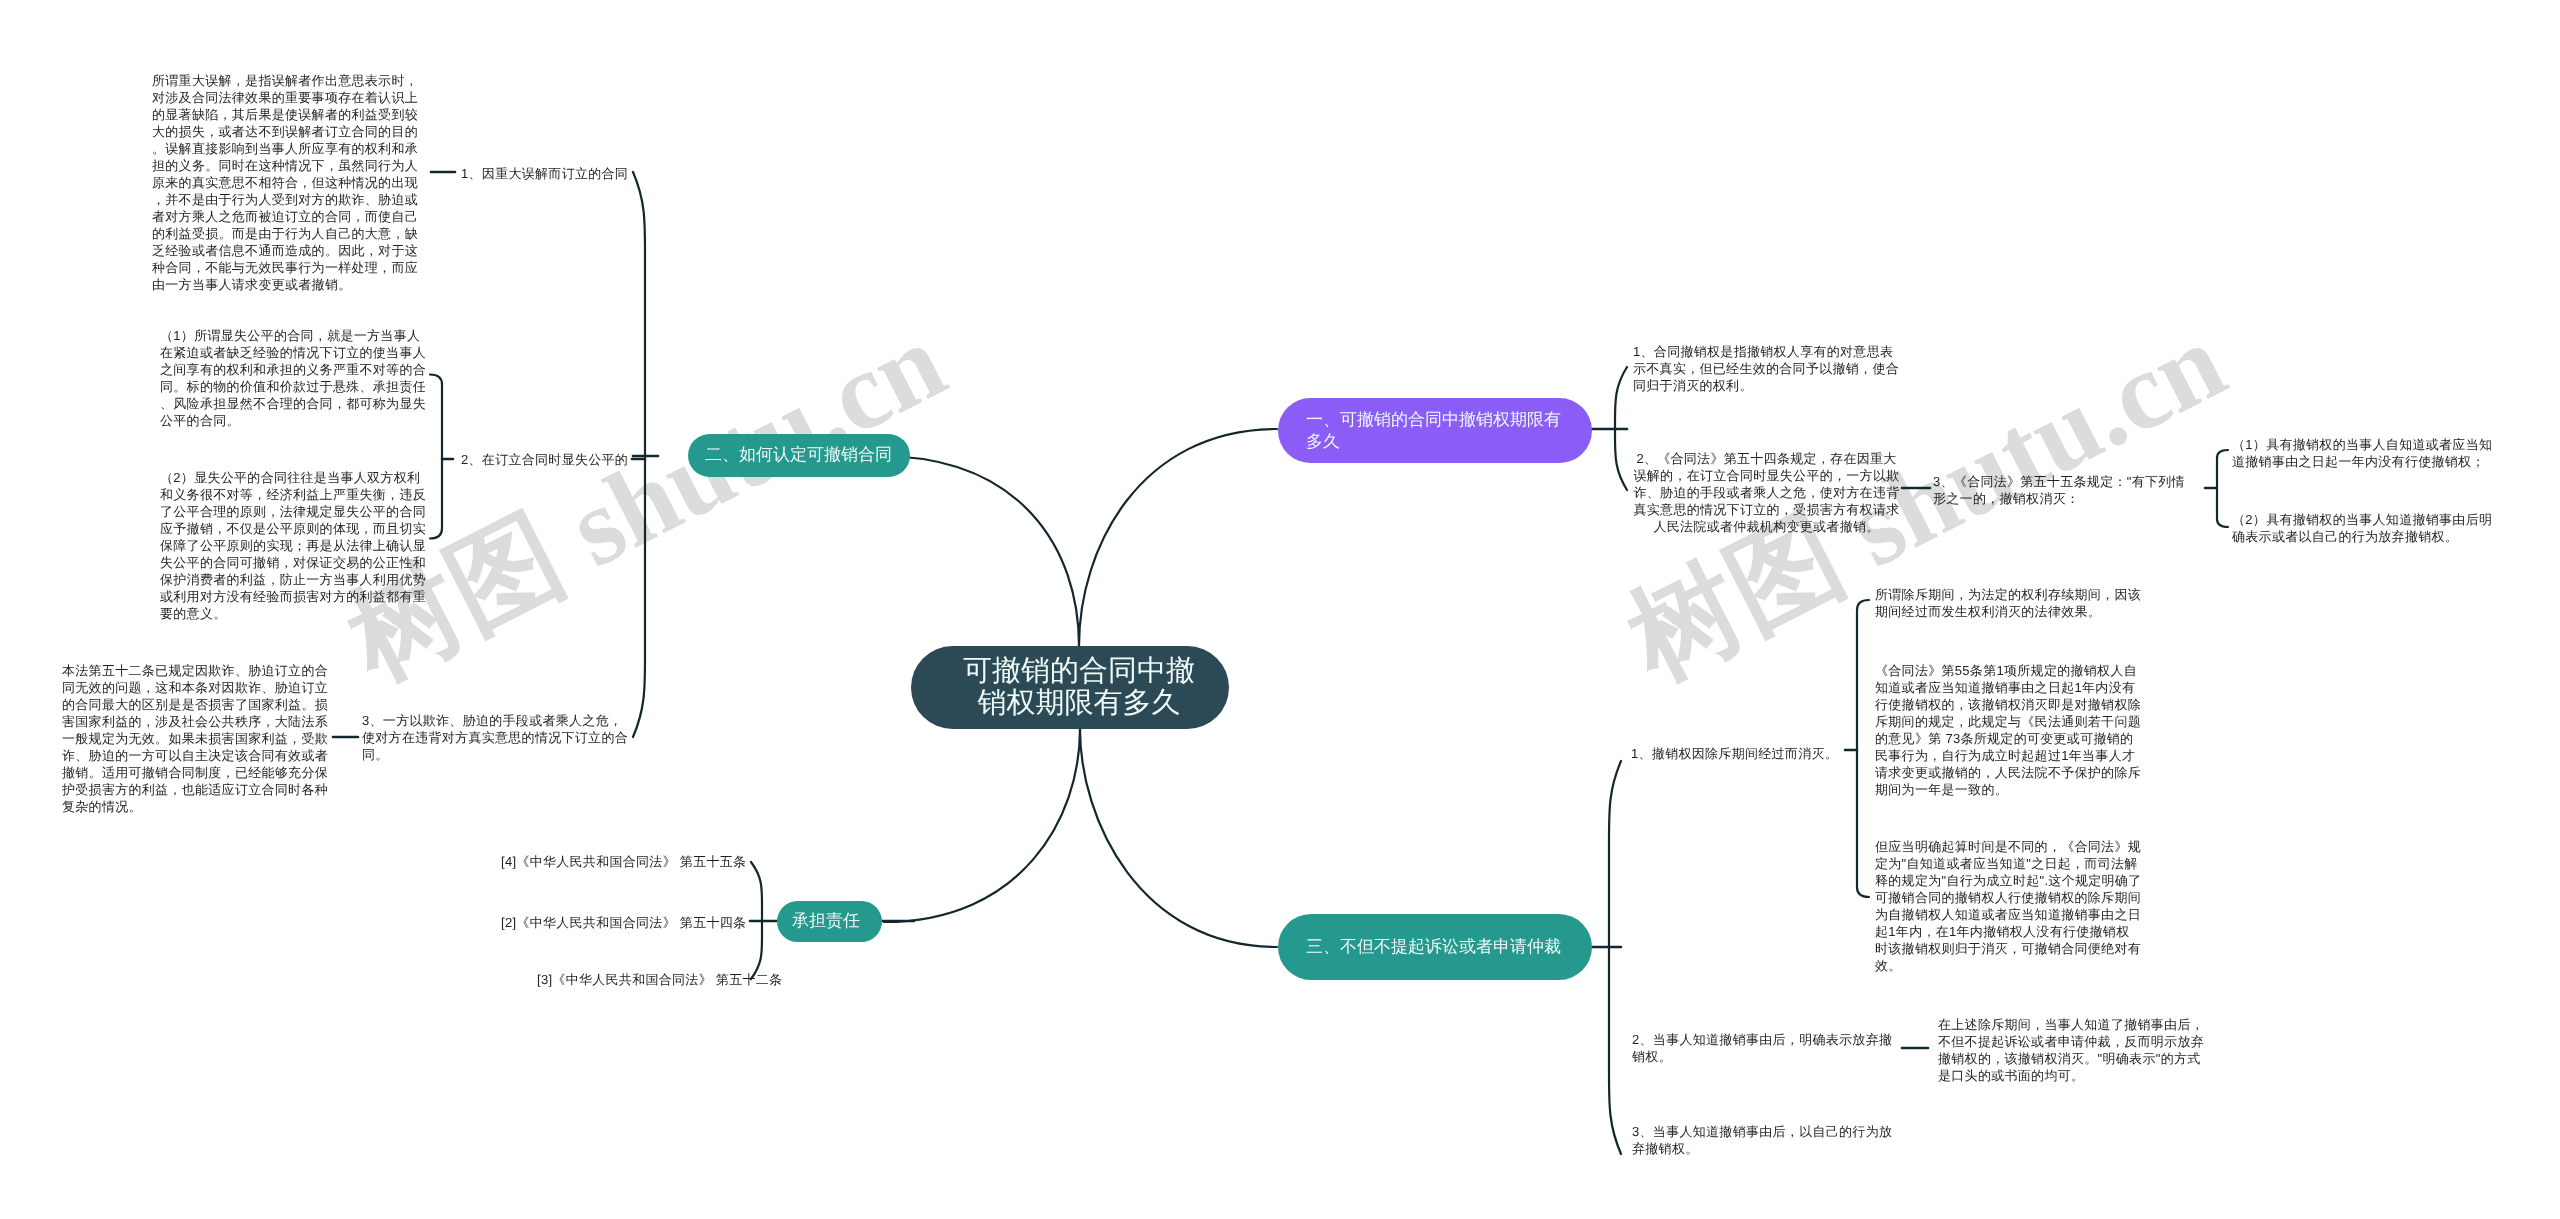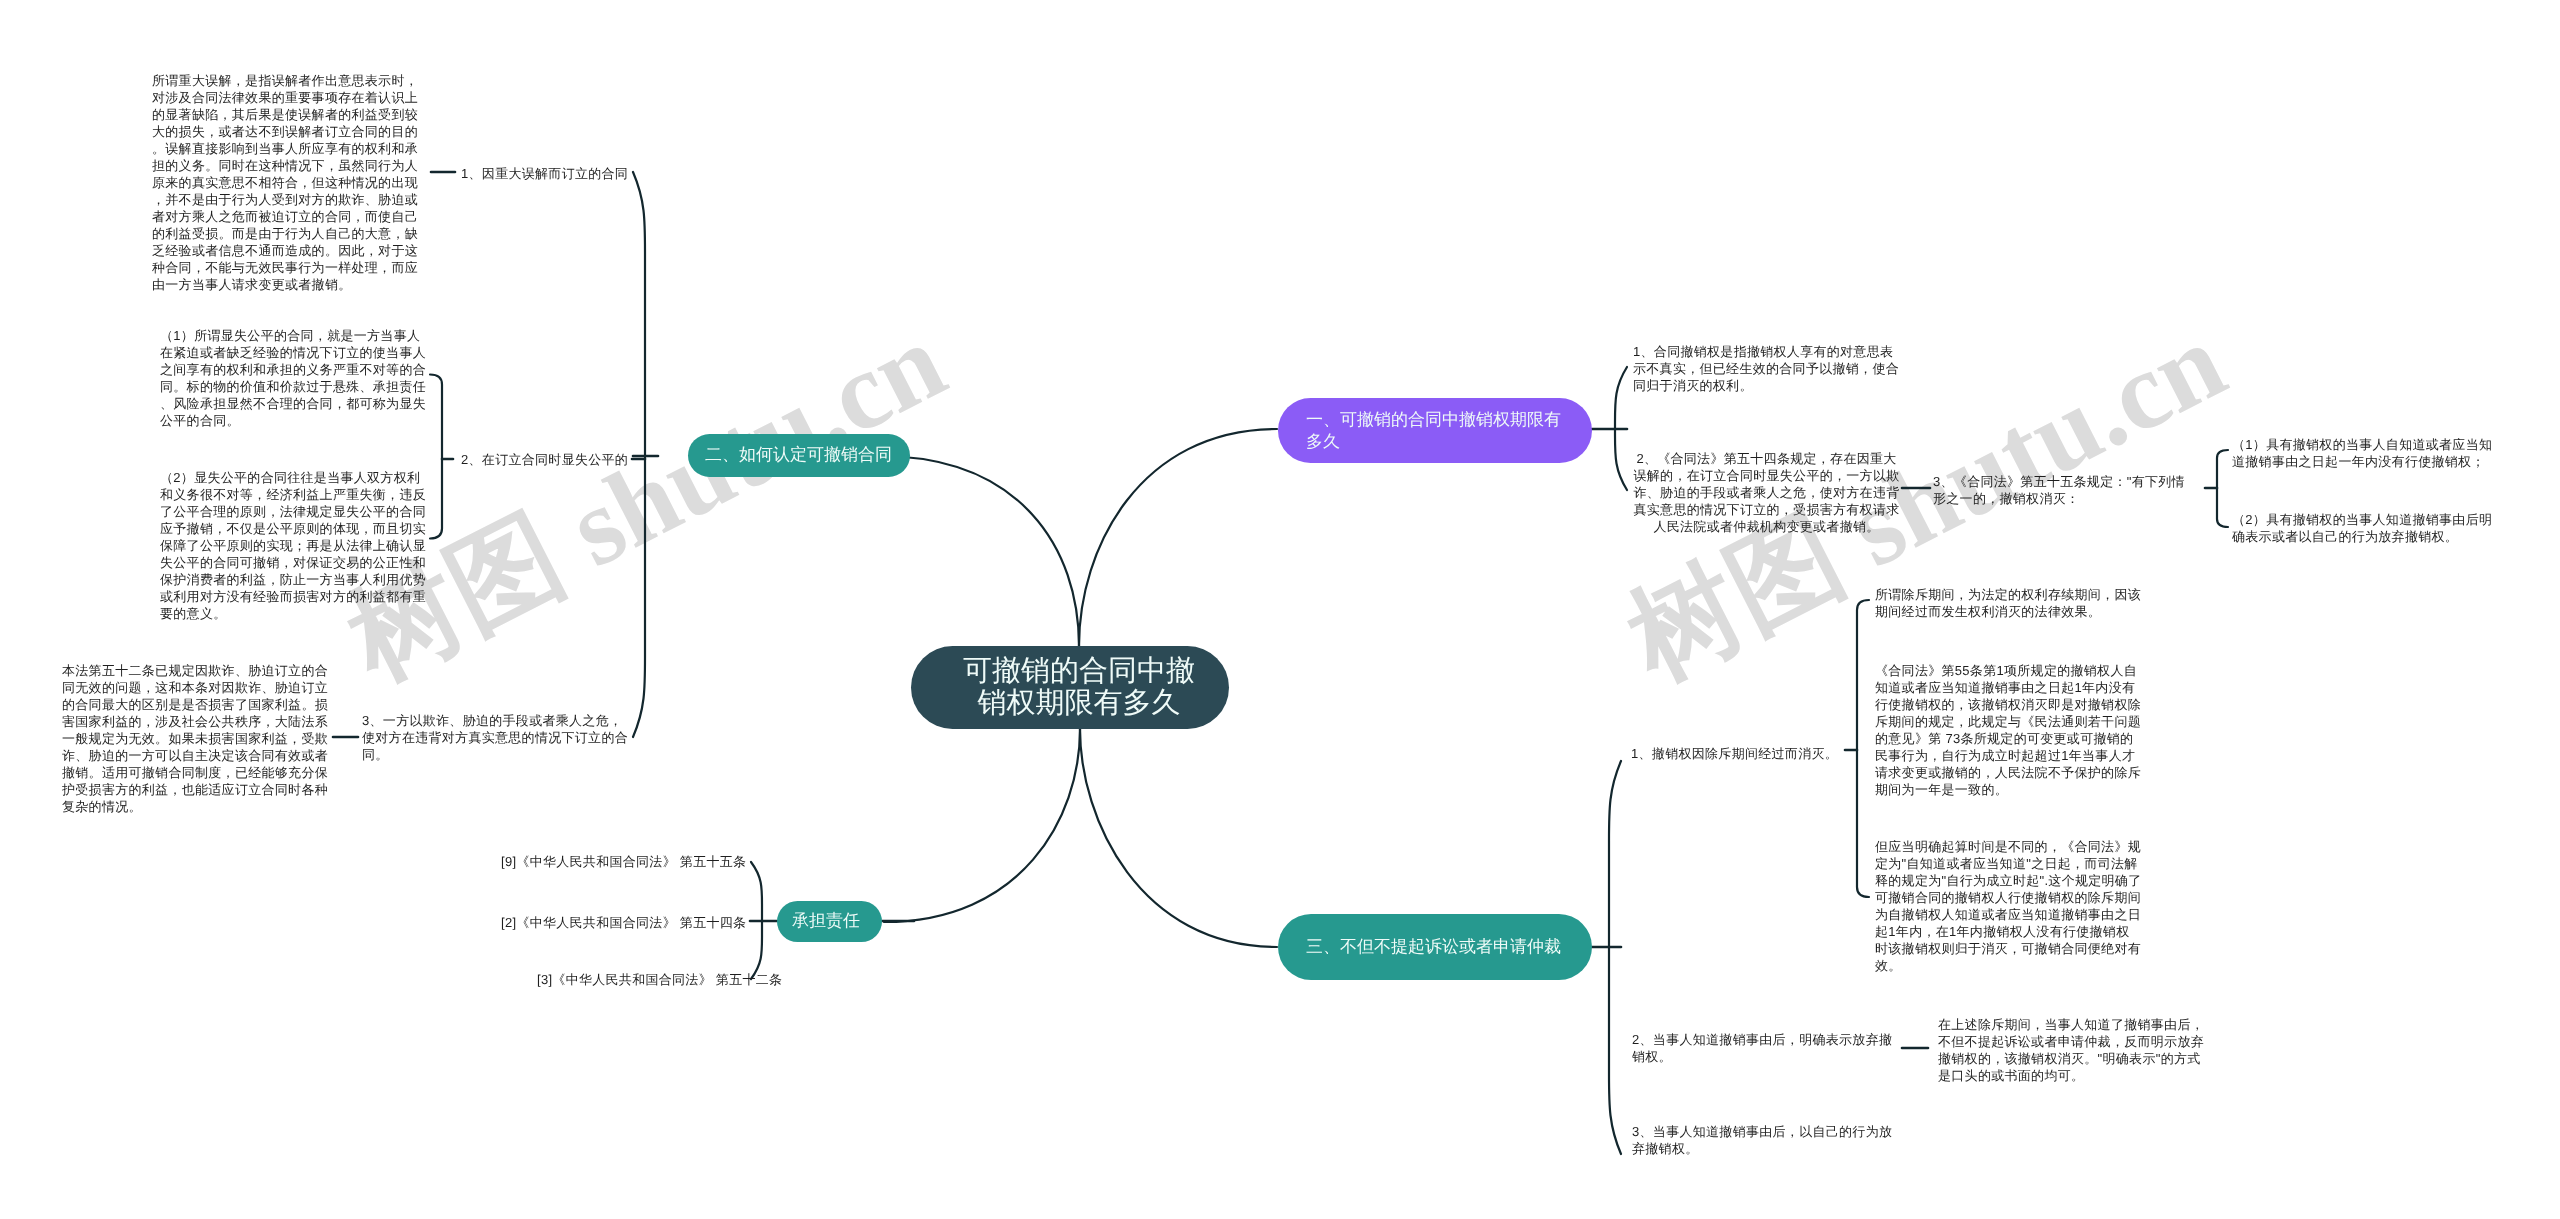--- a/index.html
+++ b/index.html
@@ -68,21 +68,21 @@
 <div class="node" style="left:777px;top:901px;width:105px;height:41px;background:#26998f;font-size:17px;letter-spacing:0px;line-height:1.45;padding-left:15px;padding-right:8px;text-align:left;white-space:nowrap;">
       <span>承担责任</span>
     </div>
 <div class="txt leaf" style="left:461px;top:165px;width:267px;text-align:left;">1、因重大误解而订立的合同</div>
 <div class="txt note" style="left:152px;top:64px;width:267px;margin-top:8px;">所谓重大误解，是指误解者作出意思表示时，对涉及合同法律效果的重要事项存在着认识上的显著缺陷，其后果是使误解者的利益受到较大的损失，或者达不到误解者订立合同的目的。误解直接影响到当事人所应享有的权利和承担的义务。同时在这种情况下，虽然同行为人原来的真实意思不相符合，但这种情况的出现，并不是由于行为人受到对方的欺诈、胁迫或者对方乘人之危而被迫订立的合同，而使自己的利益受损。而是由于行为人自己的大意，缺乏经验或者信息不通而造成的。因此，对于这种合同，不能与无效民事行为一样处理，而应由一方当事人请求变更或者撤销。</div>
 <div class="txt leaf" style="left:461px;top:451px;width:267px;text-align:left;">2、在订立合同时显失公平的</div>
 <div class="txt note" style="left:160px;top:327px;width:267px;">（1）所谓显失公平的合同，就是一方当事人在紧迫或者缺乏经验的情况下订立的使当事人之间享有的权利和承担的义务严重不对等的合同。标的物的价值和价款过于悬殊、承担责任、风险承担显然不合理的合同，都可称为显失公平的合同。</div>
 <div class="txt note" style="left:160px;top:469px;width:267px;">（2）显失公平的合同往往是当事人双方权利和义务很不对等，经济利益上严重失衡，违反了公平合理的原则，法律规定显失公平的合同应予撤销，不仅是公平原则的体现，而且切实保障了公平原则的实现；再是从法律上确认显失公平的合同可撤销，对保证交易的公正性和保护消费者的利益，防止一方当事人利用优势或利用对方没有经验而损害对方的利益都有重要的意义。</div>
 <div class="txt leaf" style="left:362px;top:712px;width:267px;text-align:left;">3、一方以欺诈、胁迫的手段或者乘人之危，使对方在违背对方真实意思的情况下订立的合同。</div>
 <div class="txt note" style="left:62px;top:662px;width:267px;">本法第五十二条已规定因欺诈、胁迫订立的合同无效的问题，这和本条对因欺诈、胁迫订立的合同最大的区别是是否损害了国家利益。损害国家利益的，涉及社会公共秩序，大陆法系一般规定为无效。如果未损害国家利益，受欺诈、胁迫的一方可以自主决定该合同有效或者撤销。适用可撤销合同制度，已经能够充分保护受损害方的利益，也能适应订立合同时各种复杂的情况。</div>
-<div class="txt leaf" style="left:501px;top:853px;width:267px;text-align:left;">[9]《中华人民共和国合同法》 第五十五条</div>
+<div class="txt leaf" style="left:501px;top:853px;width:267px;text-align:left;">[4]《中华人民共和国合同法》 第五十五条</div>
 <div class="txt leaf" style="left:501px;top:914px;width:267px;text-align:left;">[2]《中华人民共和国合同法》 第五十四条</div>
 <div class="txt leaf" style="left:501px;top:971px;width:267px;text-align:left;margin-left:36px;">[3]《中华人民共和国合同法》 第五十二条</div>
 <div class="txt leaf" style="left:1633px;top:343px;width:267px;text-align:left;">1、合同撤销权是指撤销权人享有的对意思表示不真实，但已经生效的合同予以撤销，使合同归于消灭的权利。</div>
 <div class="txt leaf" style="left:1633px;top:450px;width:267px;text-align:center;">2、《合同法》第五十四条规定，存在因重大误解的，在订立合同时显失公平的，一方以欺诈、胁迫的手段或者乘人之危，使对方在违背真实意思的情况下订立的，受损害方有权请求人民法院或者仲裁机构变更或者撤销。</div>
 <div class="txt leaf" style="left:1933px;top:473px;width:252px;text-align:left;">3、《合同法》第五十五条规定："有下列情形之一的，撤销权消灭：</div>
 <div class="txt note" style="left:2232px;top:436px;width:267px;">（1）具有撤销权的当事人自知道或者应当知道撤销事由之日起一年内没有行使撤销权；</div>
 <div class="txt note" style="left:2232px;top:511px;width:267px;">（2）具有撤销权的当事人知道撤销事由后明确表示或者以自己的行为放弃撤销权。</div>
 <div class="txt leaf" style="left:1631px;top:745px;width:267px;text-align:left;">1、撤销权因除斥期间经过而消灭。</div>
 <div class="txt note" style="left:1875px;top:586px;width:267px;">所谓除斥期间，为法定的权利存续期间，因该期间经过而发生权利消灭的法律效果。</div>
 <div class="txt note" style="left:1875px;top:662px;width:267px;">《合同法》第55条第1项所规定的撤销权人自知道或者应当知道撤销事由之日起1年内没有行使撤销权的，该撤销权消灭即是对撤销权除斥期间的规定，此规定与《民法通则若干问题的意见》第 73条所规定的可变更或可撤销的民事行为，自行为成立时起超过1年当事人才请求变更或撤销的，人民法院不予保护的除斥期间为一年是一致的。</div>

